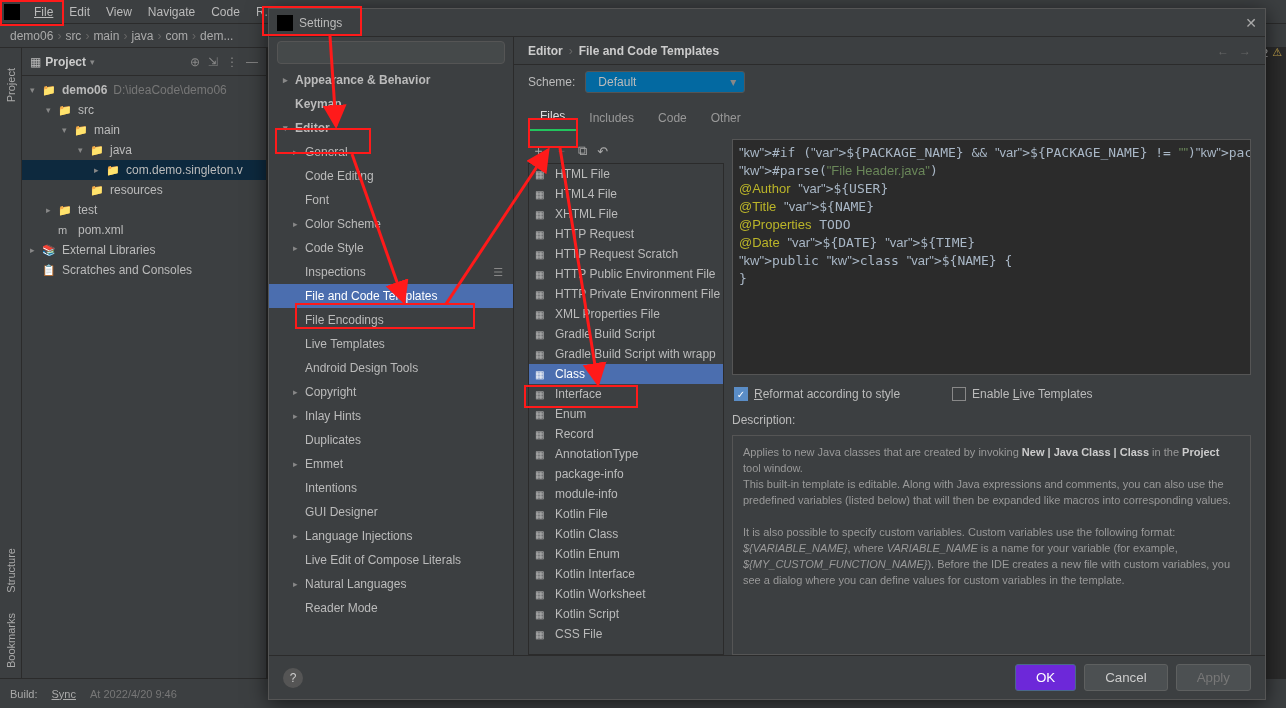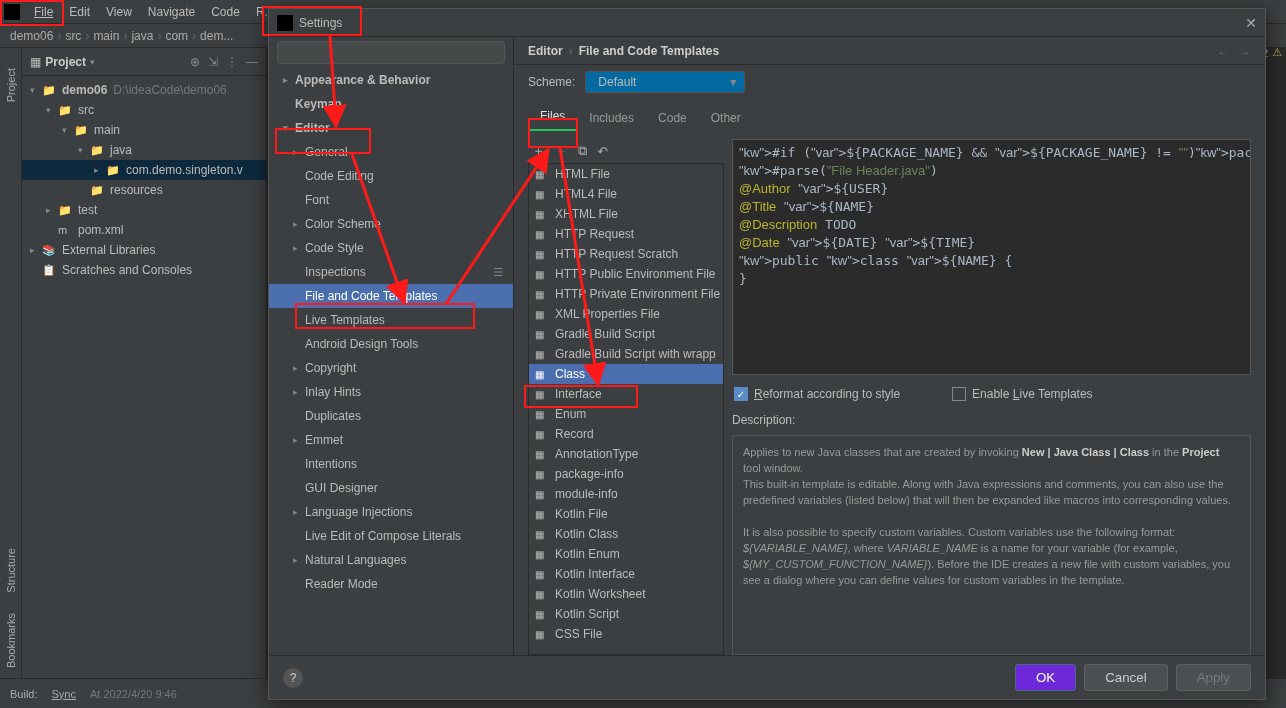--- a/index.html
+++ b/index.html
@@ -265,20 +265,24 @@
             <span>Code Style</span>
           </div>
           <div class="item lvl1">
             <span class="arrow"></span>
             <span>Inspections</span>
             <span class="gear">☰</span>
           </div>
           <div class="item lvl1 selected">
             <span class="arrow"></span>
             <span>File and Code Templates</span>
+          </div>
+          <div class="item lvl1">
+            <span class="arrow"></span>
+            <span>File Encodings</span>
           </div>
           <div class="item lvl1">
             <span class="arrow"></span>
             <span>Live Templates</span>
           </div>
           <div class="item lvl1">
             <span class="arrow"></span>
             <span>Android Design Tools</span>
           </div>
           <div class="item lvl1">
@@ -447,21 +451,21 @@
                 <span class="fico">▦</span>
                 <span>CSS File</span>
               </div>
             </div>
         </div>
         <div class="editor-col">
           <div class="code-editor" id="code-editor"><span class="&lt;span">"kw"</span>&gt;#if (<span class="&lt;span">"var"</span>&gt;${PACKAGE_NAME} &amp;&amp; <span class="&lt;span">"var"</span>&gt;${PACKAGE_NAME} != <span class="str">""</span>)<span class="&lt;span">"kw"</span>&gt;package ${PACKA
 <span class="&lt;span">"kw"</span>&gt;#parse(<span class="str">"File Header.java"</span>)
 <span class="anno">@Author</span> <span class="&lt;span">"var"</span>&gt;${USER}
 <span class="anno">@Title</span> <span class="&lt;span">"var"</span>&gt;${NAME}
-<span class="anno">@Description</span> TODO
+<span class="anno">@Properties</span> TODO
 <span class="anno">@Date</span> <span class="&lt;span">"var"</span>&gt;${DATE} <span class="&lt;span">"var"</span>&gt;${TIME}
 <span class="&lt;span">"kw"</span>&gt;public <span class="&lt;span">"kw"</span>&gt;class <span class="&lt;span">"var"</span>&gt;${NAME} {
 }</div>
           <div class="check-row">
             <span class="cb checked">✓</span>
             <label><u>R</u>eformat according to style</label>
             <span class="sp"></span>
             <span class="cb"></span>
             <label>Enable <u>L</u>ive Templates</label>
           </div>

